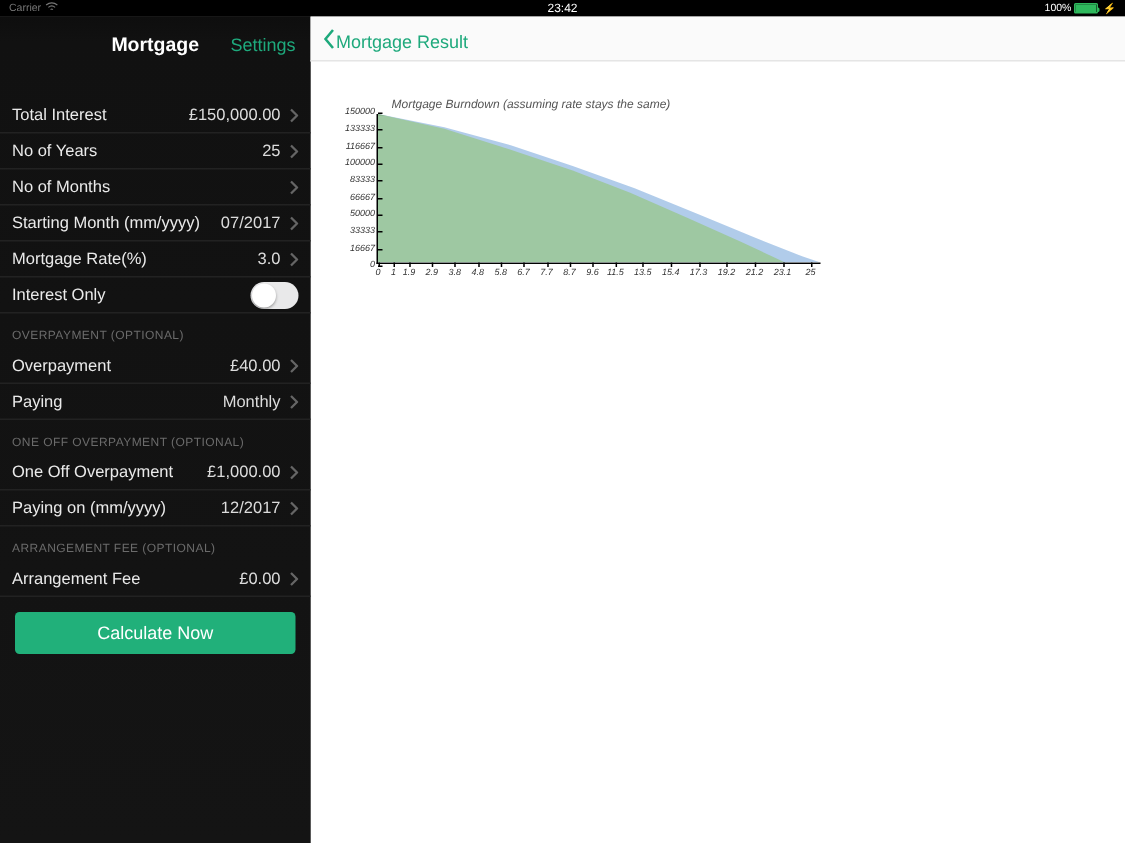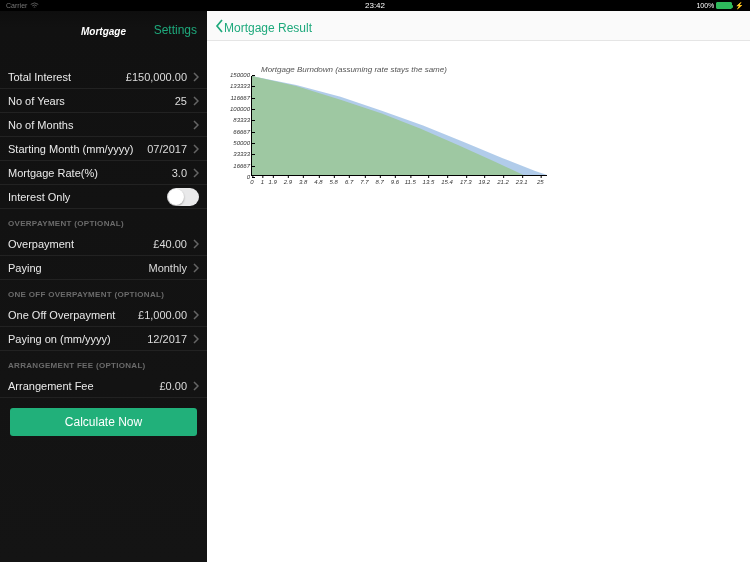--- a/index.html
+++ b/index.html
@@ -21,36 +21,36 @@
   .app { flex:1; display:flex; width:100%; height: calc(562px - 11px); }
   
   .sidebar {
     width:207px; height:100%; background: linear-gradient(to bottom, #0e0e0e, #111 3%, #141414);
     color:#fff; display:flex; flex-direction:column; position:relative;
   }
   .sidebar-header {
     height:30px; display:flex; align-items:flex-end; justify-content:center; position:relative;
     padding-bottom:4px;
   }
-  .sidebar-title { font-size:10px; font-weight:600; color:#fff;font-style:italic; }
+  .sidebar-title { font-size:13px; font-weight:600; color:#fff; }
   .settings-link { position:absolute; right:10px; bottom:4px; font-size:12px; color:#1ea97c; font-weight:400;margin-top:44px;}
   .section-gap { height:24px; }
   .row {
     display:flex; align-items:center; justify-content:space-between;
     padding: 0 8px; height:24px; font-size:11px; color:#eaeaea;
     border-bottom:1px solid #222;
   }
   .row:first-of-type { border-top:1px solid #222; }
   .row .label { }
   .row .value-wrap { display:flex; align-items:center; gap:6px; color:#dcdcdc; }
   .chev { opacity:.55; font-size:10px; display:inline-flex; align-items:center; }
   .chev svg { width:6px; height:10px; }
   .chev path { stroke:#aaa; stroke-width:1.5; fill:none; }
   .section-label {
-    font-size:8px; letter-spacing:.3px; color:#6b6b6b; padding: 10px 8px 4px; text-transform:uppercase;font-weight:bold;
+    font-size:8px; letter-spacing:.3px; color:#6b6b6b; padding: 10px 8px 4px; text-transform:uppercase;
   }
   .toggle {
     width:32px; height:18px; border-radius:9px; background:#e9e9ea; position:relative;
   }
   .toggle .knob {
     position:absolute; left:1px; top:1px; width:16px; height:16px; border-radius:50%; background:#fff;
     box-shadow:0 1px 2px rgba(0,0,0,.35);
   }
   .calc-btn {
     margin:10px 10px 0; height:28px; background:#21b07a; color:#fff; border:none; border-radius:3px;

